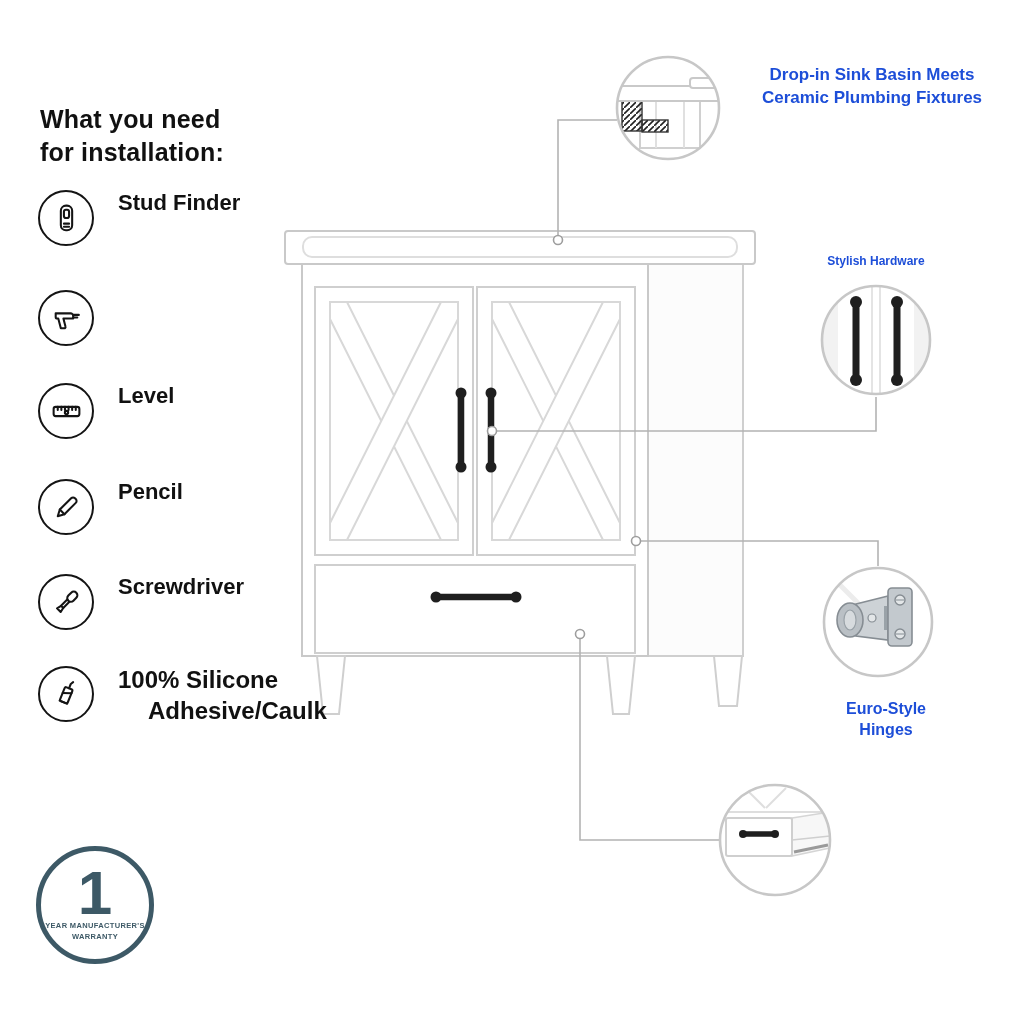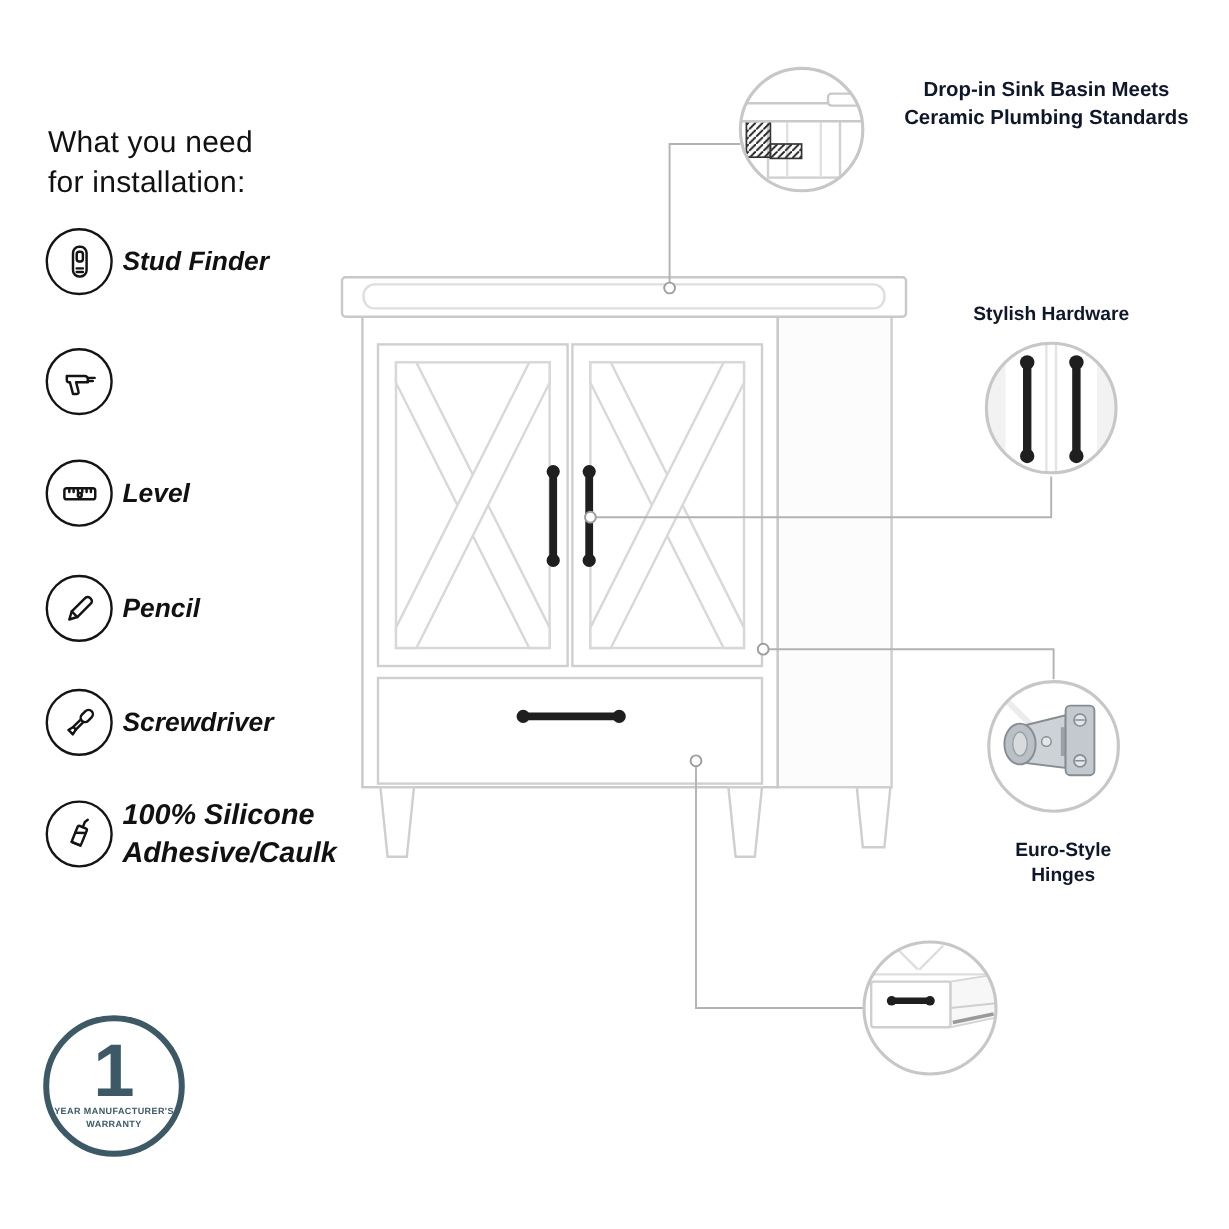--- a/index.html
+++ b/index.html
@@ -2,36 +2,36 @@
 <html><head>
 <meta charset="utf-8">
 <style>
   html,body { margin:0; padding:0; background:#fff; }
   .canvas {
     position:relative; width:1024px; height:1024px; background:#ffffff;
     font-family:"Liberation Sans", sans-serif; color:#111111; overflow:hidden;
   }
   .art { position:absolute; left:0; top:0; width:1024px; height:1024px; }
 
-  .heading { position:absolute; left:40px; top:103px; font-size:25px; font-weight:400; line-height:1.3; letter-spacing:.2px; }
-
-  .tool-row { position:absolute; left:38px; display:flex; align-items:center; gap:8px;font-style:italic; }
+  .heading { position:absolute; left:40px; top:103px; font-size:25px; font-weight:700; line-height:1.3; letter-spacing:.2px; }
+
+  .tool-row { position:absolute; left:38px; display:flex; gap:24px; }
   .tool-icon {
     width:56px; height:56px; border:2.6px solid #141414; border-radius:50%;
     display:flex; align-items:center; justify-content:center; flex:0 0 auto; background:#fff; box-sizing:border-box;
   }
   .tool-icon svg { width:35px; height:35px; stroke:#141414; stroke-width:2; fill:none; stroke-linecap:round; stroke-linejoin:round; }
   .tool-label { font-size:22px; font-weight:700; line-height:1.15; }
   .tool-sub { font-size:17px; font-weight:400; margin-top:3px; }
-  .tool-label2 { font-size:22px; font-weight:700; line-height:1.15; margin-top:3px; }
+  .tool-label2 { font-size:22px; font-weight:700; line-height:1.15; margin-top:3px;margin-left:30px; }
   .caulk .tool-label, .caulk .tool-label2 { font-size:24px; }
 
-  .callout-text { position:absolute; font-weight:700; text-align:center; color:#0f172a; }
+  .callout-text { position:absolute; font-weight:700; text-align:center; color:#1d4ed8; }
   #sink-text { left:726px; top:64px; width:292px; font-size:17px; line-height:1.34; }
-  #hardware-text { left:776px; top:254px; width:200px; font-size:16px; }
+  #hardware-text { left:776px; top:254px; width:200px; font-size:12px; }
   #hinge-text { left:806px; top:699px; width:160px; font-size:16px; line-height:1.3; }
   #drawer-text { left:672px; top:906px; width:206px; font-size:16px; line-height:1.3; }
 
   .warranty {
     position:absolute; left:36px; top:846px; width:118px; height:118px;
     border:5px solid #3d5966; border-radius:50%; box-sizing:border-box;
     display:flex; flex-direction:column; align-items:center; justify-content:center;
     color:#3d5966; text-align:center;
   }
   .warranty-number { font-size:62px; font-weight:700; line-height:.85; }
@@ -262,21 +262,21 @@
         </svg>
     </span>
     <span>
       <div class="tool-label">100% Silicone</div>
       <div class="tool-label2">Adhesive/Caulk</div>
     </span>
   </div>
 
   <div class="callout-text" id="sink-text">
     <div>Drop-in Sink Basin Meets</div>
-    <div>Ceramic Plumbing Standards</div>
+    <div>Ceramic Plumbing Fixtures</div>
   </div>
 
   <div class="callout-text" id="hardware-text">Stylish Hardware</div>
 
   <div class="callout-text" id="hinge-text">
     <div>Euro-Style</div>
     <div>Hinges</div>
   </div>
 
 

